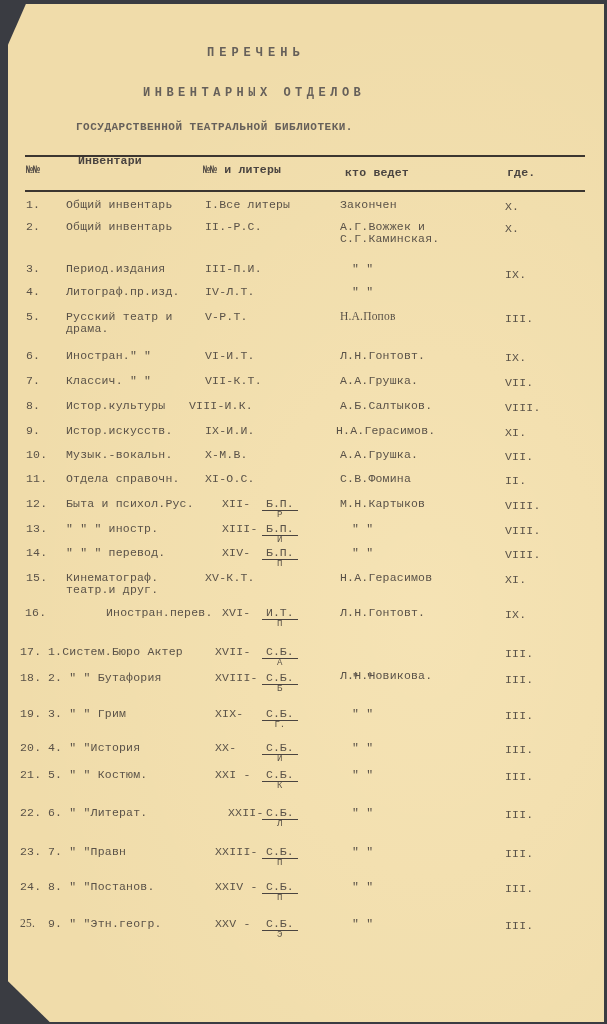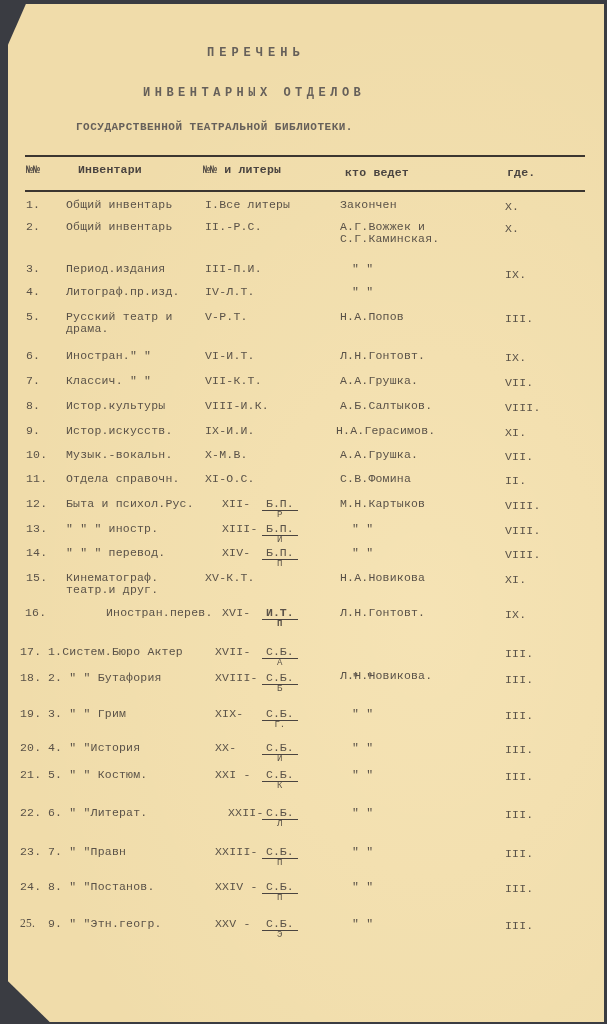--- a/index.html
+++ b/index.html
@@ -26,21 +26,21 @@
 <body>
 
 <div class="paper"></div>
 
 <div class="t title" style="left:207px;top:46px;">ПЕРЕЧЕНЬ</div>
 <div class="t title" style="left:143px;top:86px;letter-spacing:4.5px;">ИНВЕНТАРНЫХ ОТДЕЛОВ</div>
 <div class="t title" style="left:76px;top:121px;letter-spacing:0.5px;font-size:11px;">ГОСУДАРСТВЕННОЙ ТЕАТРАЛЬНОЙ БИБЛИОТЕКИ.</div>
 
 <div class="rule" style="left:25px;top:155px;width:560px;"></div>
 <div class="t hdr" style="left:26px;top:163px;">№№</div>
-<div class="t hdr" style="left:78px;top:163px;text-align:right;">Инвентари</div>
+<div class="t hdr" style="left:78px;top:154px;text-align:right;">Инвентари</div>
 <div class="t hdr" style="left:203px;top:163px;">№№ и литеры</div>
 <div class="t hdr" style="left:345px;top:166px;">кто ведет</div>
 <div class="t hdr" style="left:507px;top:166px;">где.</div>
 <div class="rule" style="left:25px;top:190px;width:560px;"></div>
 
 <div id="rows">
     <div class="t" style="left: 26px; top: 198px;">1.</div>
     <div class="t" style="left: 66px; top: 198px;">Общий инвентарь</div>
     <div class="t" style="left: 205px; top: 198px;">I.Все литеры</div>
     <div class="t" style="left: 340px; top: 198px;">Закончен</div>
@@ -57,35 +57,35 @@
     <div class="t" style="left: 352px; top: 262px;">"    "</div>
     <div class="t" style="left: 505px; top: 268px;">IX.</div>
     <div class="t" style="left: 26px; top: 285px;">4.</div>
     <div class="t" style="left: 66px; top: 285px;">Литограф.пр.изд.</div>
     <div class="t" style="left: 205px; top: 285px;">IV-Л.Т.</div>
     <div class="t" style="left: 352px; top: 285px;">"    "</div>
     <div class="t" style="left: 26px; top: 310px;">5.</div>
     <div class="t" style="left: 66px; top: 310px;">Русский театр и</div>
     <div class="t" style="left: 66px; top: 322px;">драма.</div>
     <div class="t" style="left: 205px; top: 310px;">V-Р.Т.</div>
-    <div class="t" style="left: 340px; top: 310px;">Н.А.Попов</div>
+    <div class="t" style="left: 340px; top: 310px; font-family: Liberation Serif, serif;">Н.А.Попов</div>
     <div class="t" style="left: 505px; top: 312px;">III.</div>
     <div class="t" style="left: 26px; top: 349px;">6.</div>
     <div class="t" style="left: 66px; top: 349px;">Иностран."  "</div>
     <div class="t" style="left: 205px; top: 349px;">VI-И.Т.</div>
     <div class="t" style="left: 340px; top: 349px;">Л.Н.Гонтовт.</div>
     <div class="t" style="left: 505px; top: 351px;">IX.</div>
     <div class="t" style="left: 26px; top: 374px;">7.</div>
     <div class="t" style="left: 66px; top: 374px;">Классич. "  "</div>
     <div class="t" style="left: 205px; top: 374px;">VII-К.Т.</div>
     <div class="t" style="left: 340px; top: 374px;">А.А.Грушка.</div>
     <div class="t" style="left: 505px; top: 376px;">VII.</div>
     <div class="t" style="left: 26px; top: 399px;">8.</div>
     <div class="t" style="left: 66px; top: 399px;">Истор.культуры</div>
-    <div class="t" style="left: 205px; top: 399px;">VIII-И.К.</div>
+    <div class="t" style="left: 189px; top: 399px;">VIII-И.К.</div>
     <div class="t" style="left: 340px; top: 399px;">А.Б.Салтыков.</div>
     <div class="t" style="left: 505px; top: 401px;">VIII.</div>
     <div class="t" style="left: 26px; top: 424px;">9.</div>
     <div class="t" style="left: 66px; top: 424px;">Истор.искусств.</div>
     <div class="t" style="left: 205px; top: 424px;">IX-И.И.</div>
     <div class="t" style="left: 336px; top: 424px;">Н.А.Герасимов.</div>
     <div class="t" style="left: 505px; top: 426px;">XI.</div>
     <div class="t" style="left: 26px; top: 448px;">10.</div>
     <div class="t" style="left: 66px; top: 448px;">Музык.-вокальн.</div>
     <div class="t" style="left: 205px; top: 448px;">X-М.В.</div>
@@ -120,26 +120,26 @@
     <div class="frac" style="left: 262px; top: 546px;">
       <span class="num">Б.П.</span>
       <span class="den">П</span>
     </div>
     <div class="t" style="left: 352px; top: 546px;">"    "</div>
     <div class="t" style="left: 505px; top: 548px;">VIII.</div>
     <div class="t" style="left: 26px; top: 571px; text-align: right;">15.</div>
     <div class="t" style="left: 66px; top: 571px;">Кинематограф.</div>
     <div class="t" style="left: 66px; top: 583px;">театр.и друг.</div>
     <div class="t" style="left: 205px; top: 571px;">XV-К.Т.</div>
-    <div class="t" style="left: 340px; top: 571px;">Н.А.Новикова</div>
+    <div class="t" style="left: 340px; top: 571px;">Н.А.Герасимов</div>
     <div class="t" style="left: 505px; top: 573px;">XI.</div>
     <div class="t" style="left: 25px; top: 606px;">16.</div>
     <div class="t" style="left: 66px; top: 606px; margin-left: 40px;">Иностран.перев.</div>
     <div class="t" style="left: 222px; top: 606px;">XVI-</div>
-    <div class="frac" style="left: 262px; top: 606px; font-weight: bold;">
+    <div class="frac" style="left: 262px; top: 606px;">
       <span class="num">И.Т.</span>
       <span class="den">П</span>
     </div>
     <div class="t" style="left: 340px; top: 606px;">Л.Н.Гонтовт.</div>
     <div class="t" style="left: 505px; top: 608px;">IX.</div>
     <div class="t" style="left: 20px; top: 645px;">17.</div>
     <div class="t" style="left: 48px; top: 645px;">1.Систем.Бюро Актер</div>
     <div class="t" style="left: 215px; top: 645px;">XVII-</div>
     <div class="frac" style="left: 262px; top: 645px;">
       <span class="num">С.Б.</span>

